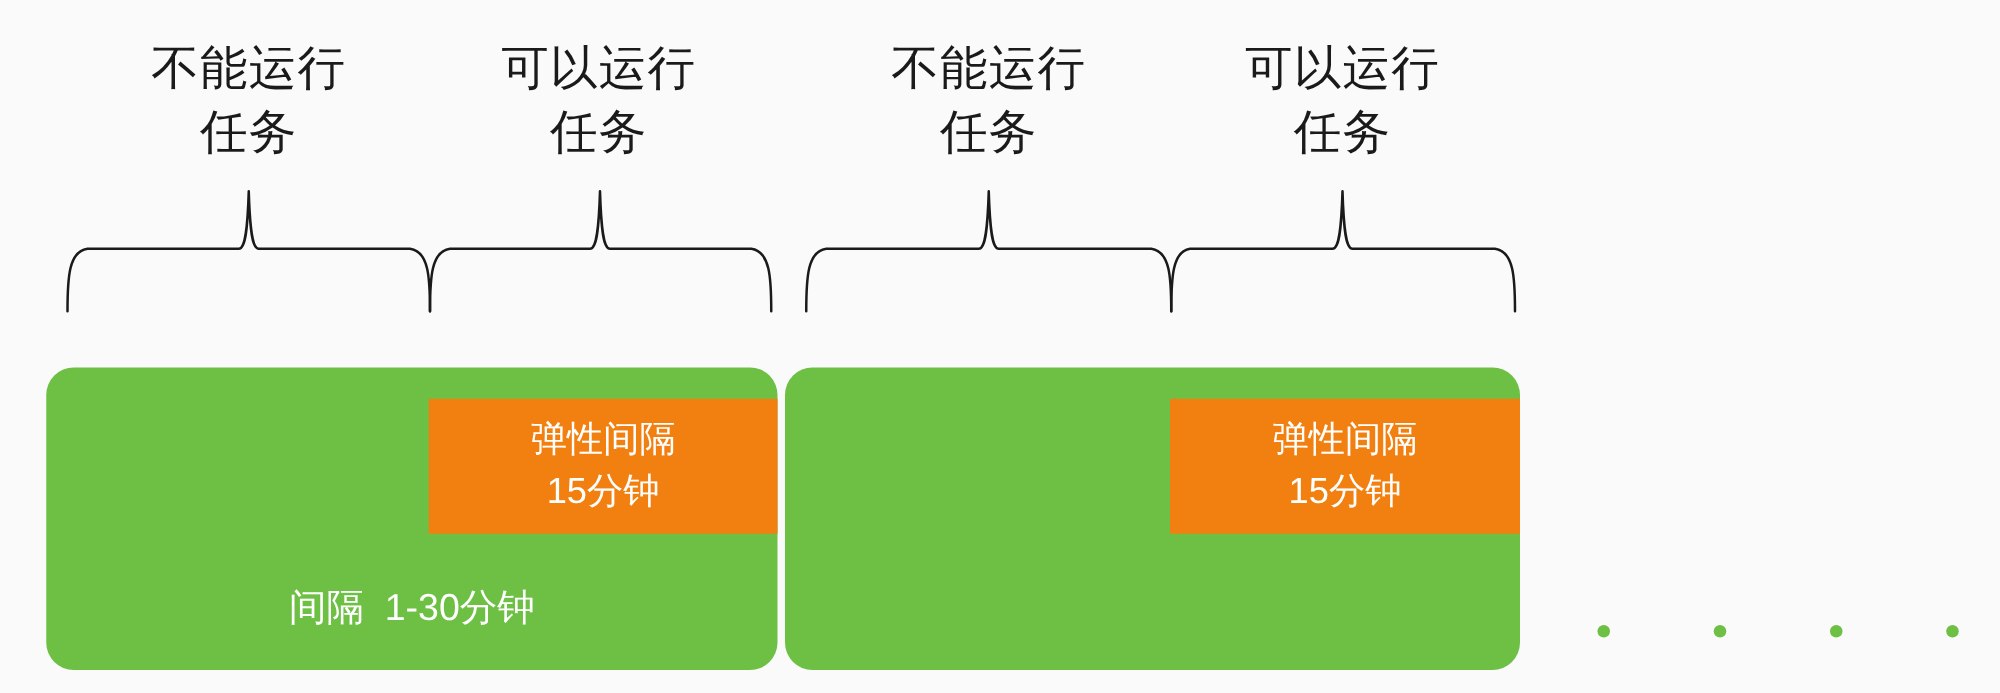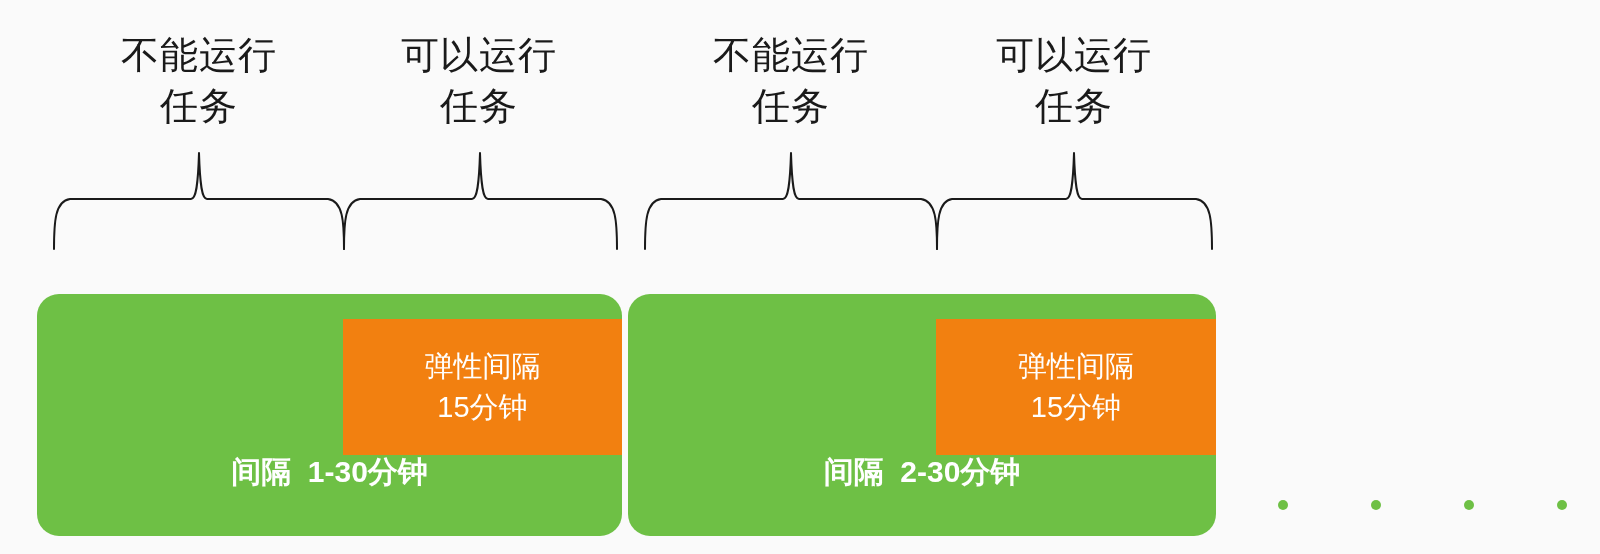--- a/index.html
+++ b/index.html
@@ -61,21 +61,21 @@
     border-radius: 22px;
   }
   .interval-block.b1 { left: 37px;  width: 585px; }
   .interval-block.b2 { left: 628px; width: 588px; }
 
   .elastic-box {
     position: absolute;
     top: 25px;
     right: 0;
     width: 279px;
-    height: 136px;
+    height: 108px;
     background: #f28010;
     display: flex;
     flex-direction: column;
     justify-content: center;
     align-items: center;
     color: #ffffff;
     font-size: 29px;
     line-height: 41px;
     font-weight: 500;
   }
@@ -84,22 +84,21 @@
     left: 0;
     right: 0;
     top: 448px;
     text-align: center;
     color: #ffffff;
     font-size: 30px;
     font-weight: 500;
     white-space: pre;
   }
   .interval-block .interval-label {
-    top: 158px; 
-    font-weight: bold;
+    top: 172px; 
   }
 
   
   .ellipsis-dot {
     position: absolute;
     top: 500px;
     width: 10px;
     height: 10px;
     border-radius: 50%;
     background: #6ec045;
@@ -144,21 +143,20 @@
       <div>15分钟</div>
     </div>
     <div class="interval-label">间隔  1-30分钟</div>
   </div>
 
   <div class="interval-block b2">
     <div class="elastic-box" style="width:280px;">
       <div>弹性间隔</div>
       <div>15分钟</div>
     </div>
-    <div class="interval-label">间隔  2-30分钟</div>
   </div>
 
   <div class="ellipsis-dot d1"></div>
   <div class="ellipsis-dot d2"></div>
   <div class="ellipsis-dot d3"></div>
   <div class="ellipsis-dot d4"></div>
 
 </div>
 
 </body></html>

